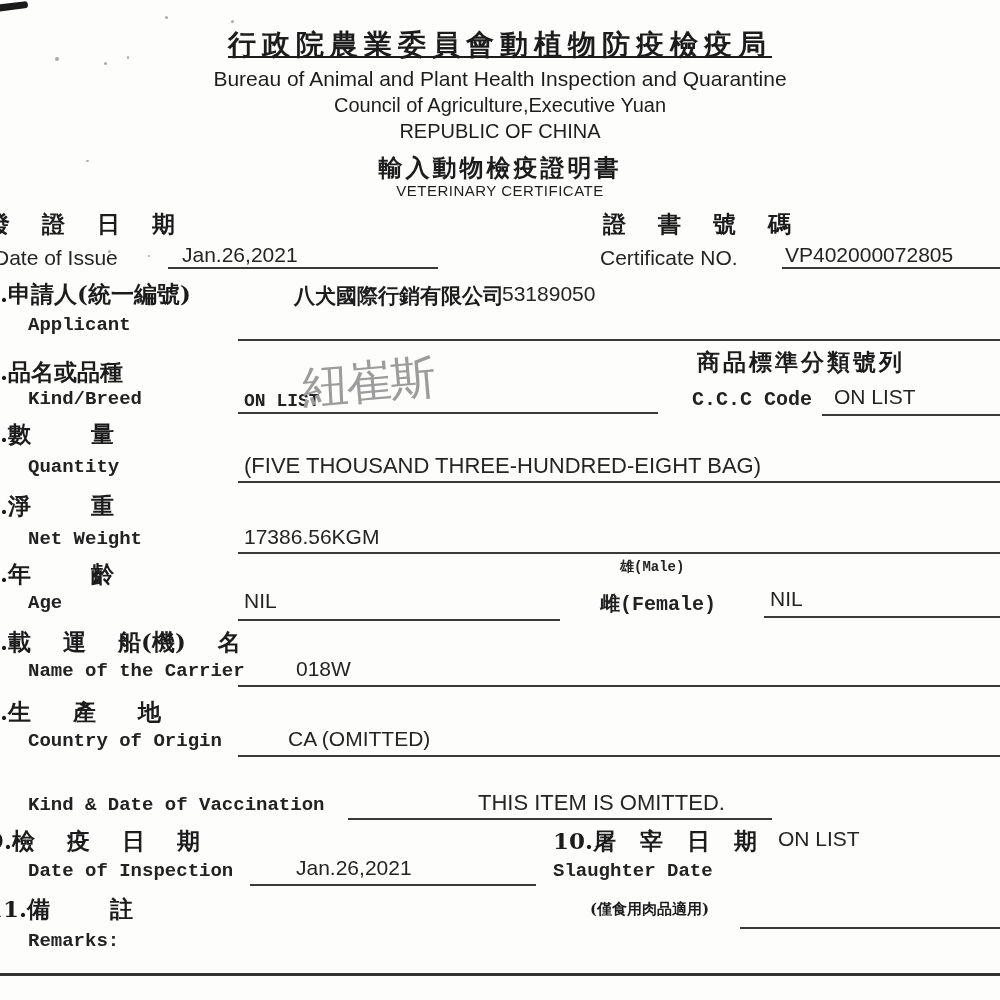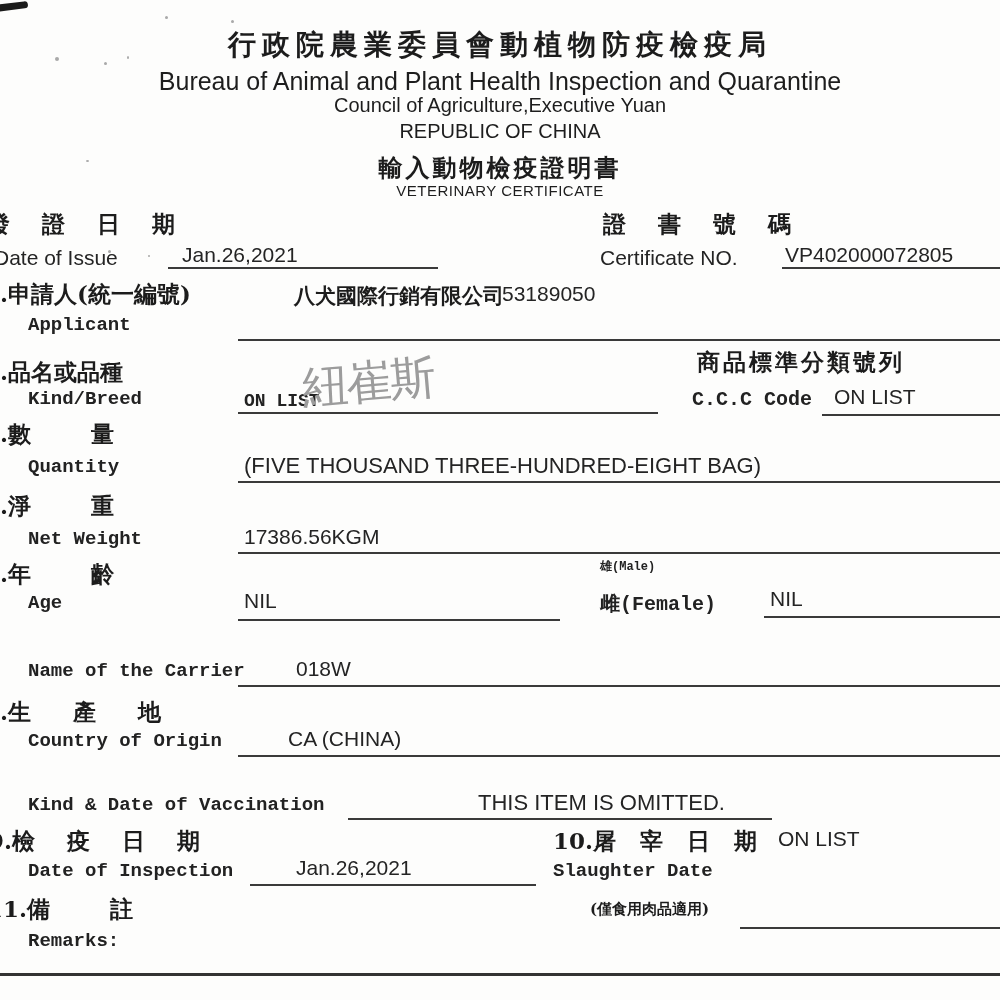--- a/index.html
+++ b/index.html
@@ -10,22 +10,22 @@
   
   .cjk{font-family:"DejaVu Serif","Liberation Serif",serif;font-weight:700;
        font-size:23px;color:#1c1c1c;}
   .cjk-md{font-size:21px;}
   .cjk-sm{font-size:15px;}
   .mono{font-family:"Liberation Mono","DejaVu Sans Mono",monospace;font-weight:700;
         font-size:19px;color:#222;}
   .sans{font-family:"Liberation Sans","DejaVu Sans",sans-serif;font-size:21px;color:#242424;}
   .sans-lg{font-size:22px;}
   
-  .h-agency-zh{font-size:28px;letter-spacing:6px;font-weight:600;}
-  .h-en{font-family:"Liberation Sans","DejaVu Sans",sans-serif;font-size:25px;color:#1d1d1d;}
+  .h-agency-zh{font-size:28px;letter-spacing:6px;font-weight:600;text-decoration:underline;}
+  .h-en{font-family:"Liberation Sans","DejaVu Sans",sans-serif;font-size:21px;color:#1d1d1d;}
   .h-en2{font-size:20px;}
   .h-title-zh{font-size:24px;letter-spacing:3px;}
   .h-title-en{font-family:"Liberation Sans","DejaVu Sans",sans-serif;font-size:15px;
               letter-spacing:0.5px;color:#1d1d1d;}
   
   .ws-lg{word-spacing:24px;}
   .ws-xl{word-spacing:52px;}
   .ws-md{word-spacing:34px;}
   .ws-sm{word-spacing:16px;}
   
@@ -90,35 +90,36 @@
   <div class="abs mono" style="left:28px;top:456px;">Quantity</div>
   <div class="abs sans sans-lg" style="left:244px;top:453px;">(FIVE THOUSAND THREE-HUNDRED-EIGHT BAG)</div>
   <div class="line" style="left:238px;top:481px;width:762px;"></div>
 
   <div class="abs cjk ws-xl" style="left:0px;top:491px;">.淨 重</div>
   <div class="abs mono" style="left:28px;top:528px;">Net Weight</div>
   <div class="abs sans" style="left:244px;top:525px;">17386.56KGM</div>
   <div class="line" style="left:238px;top:552px;width:762px;"></div>
 
   <div class="abs cjk ws-xl" style="left:0px;top:559px;">.年 齡</div>
-  <div class="abs mono" style="left:600px;top:558px;font-size:12px;">雄(Male)</div>
+  <div class="abs mono" style="left:620px;top:558px;font-size:14px;">雄(Male)</div>
   <div class="abs mono" style="left:28px;top:592px;">Age</div>
   <div class="abs sans" style="left:244px;top:589px;">NIL</div>
   <div class="abs mono" style="left:600px;top:590px;font-size:20px;">雌(Female)</div>
   <div class="abs sans" style="left:770px;top:587px;">NIL</div>
   <div class="line" style="left:238px;top:619px;width:322px;"></div>
   <div class="line" style="left:764px;top:616px;width:236px;"></div>
 
+  <div class="abs cjk ws-lg" style="left:0px;top:627px;">.載 運 船(機) 名</div>
   <div class="abs mono" style="left:28px;top:660px;">Name of the Carrier</div>
   <div class="abs sans" style="left:296px;top:657px;">018W</div>
   <div class="line" style="left:238px;top:685px;width:762px;"></div>
 
   <div class="abs cjk ws-md" style="left:0px;top:697px;">.生 產 地</div>
   <div class="abs mono" style="left:28px;top:730px;">Country of Origin</div>
-  <div class="abs sans" style="left:288px;top:727px;">CA (CHINA)</div>
+  <div class="abs sans" style="left:288px;top:727px;">CA (OMITTED)</div>
   <div class="line" style="left:238px;top:755px;width:762px;"></div>
 
   <div class="abs mono" style="left:28px;top:794px;">Kind &amp; Date of Vaccination</div>
   <div class="abs sans sans-lg" style="left:478px;top:790px;text-align:center;">THIS ITEM IS OMITTED.</div>
   <div class="line" style="left:348px;top:818px;width:424px;"></div>
 
   <div class="abs cjk ws-lg" style="left:-12px;top:826px;">9.檢 疫 日 期</div>
   <div class="abs cjk ws-sm" style="left:553px;top:826px;">10.屠 宰 日 期</div>
   <div class="abs sans" style="left:778px;top:827px;">ON LIST</div>
   <div class="abs mono" style="left:28px;top:860px;">Date of Inspection</div>

